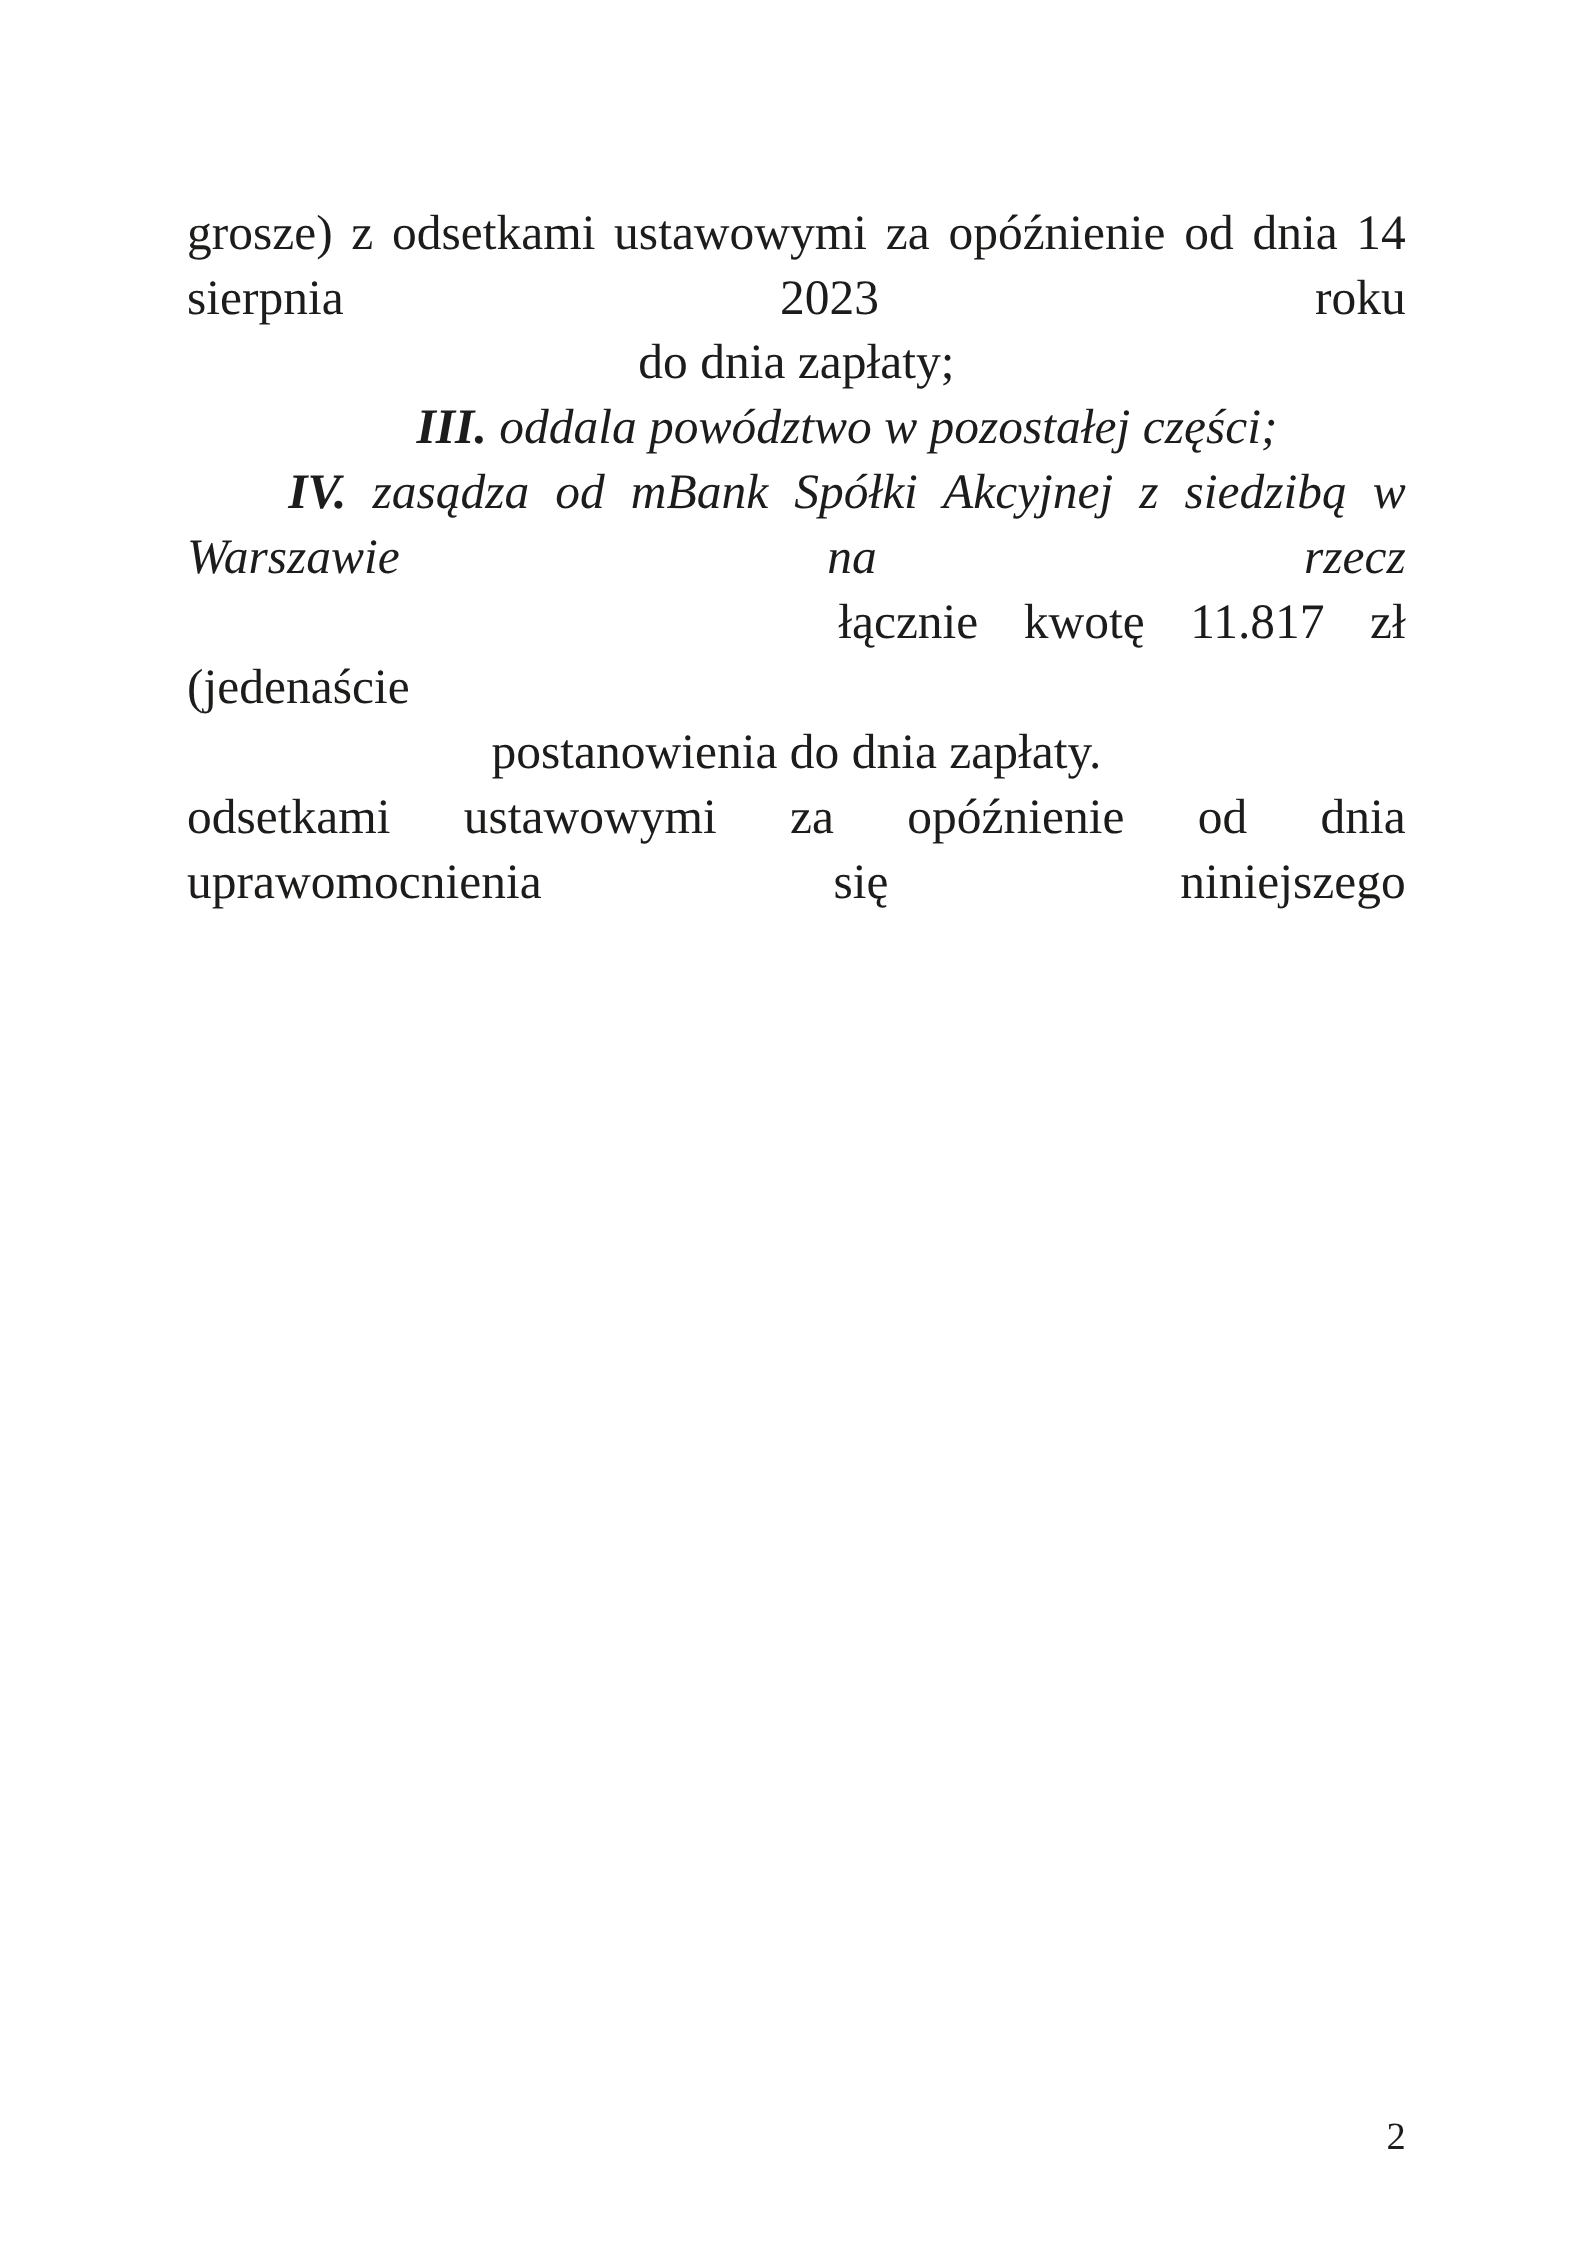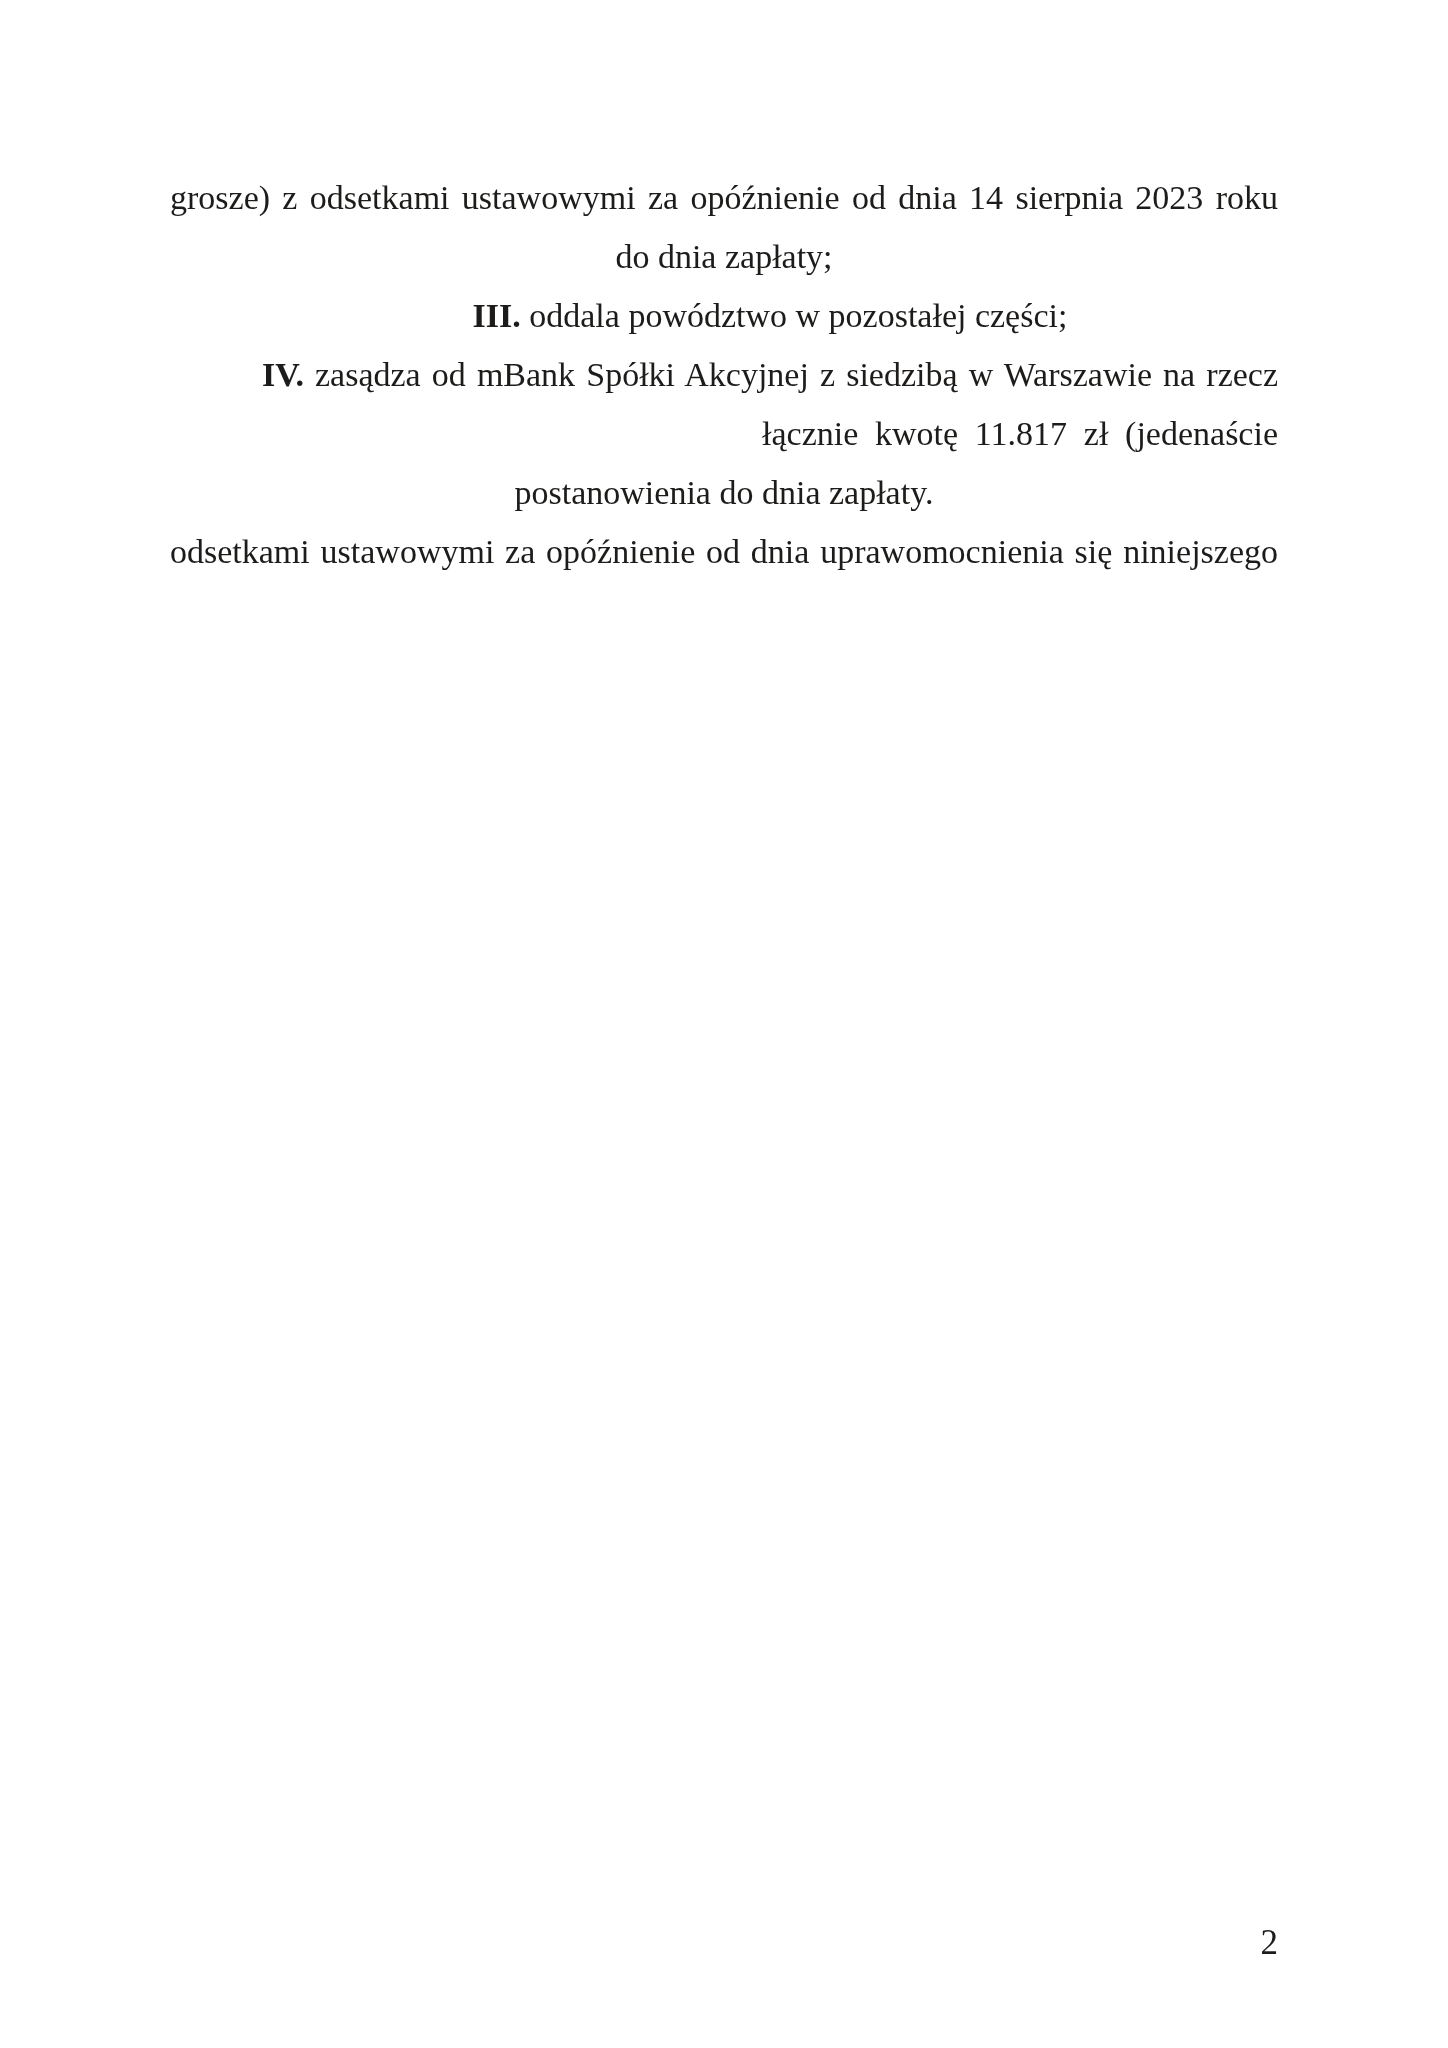--- a/index.html
+++ b/index.html
@@ -14,30 +14,30 @@
   }
   .page {
     position: absolute;
     inset: 0;
     background: #ffffff;
   }
   .textblock {
     position: absolute;
     left: 170px;
     width: 1108px;
-    top: 168px;
-    font-size: 34px;
+    top: 182px;
+    font-size: 45px;
     line-height: 59px;
   }
   .line { text-align: center; }
   .line.justify {
     text-align: justify;
     text-align-last: justify;
   }
-  .line.indent { text-indent: 92px; }
+  .line.indent { text-indent: 92px; font-style: italic; }
   .line.gap { text-indent: 592px; }
   .marker { font-weight: bold; }
   .pagenum {
     position: absolute;
     right: 170px;
     top: 1924px;
     font-size: 35px;
     line-height: 38px;
     text-align: right;
   }

